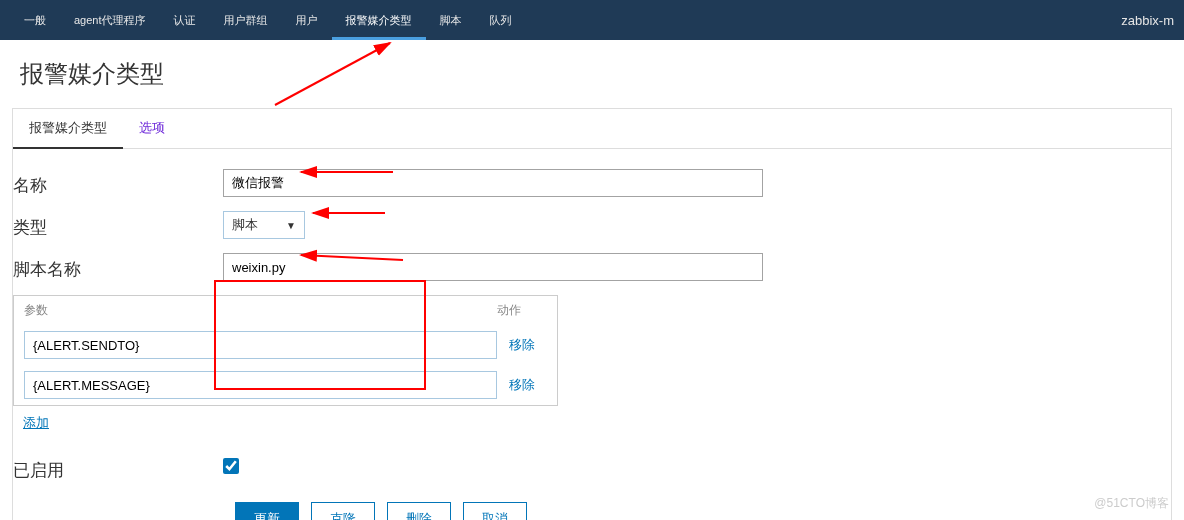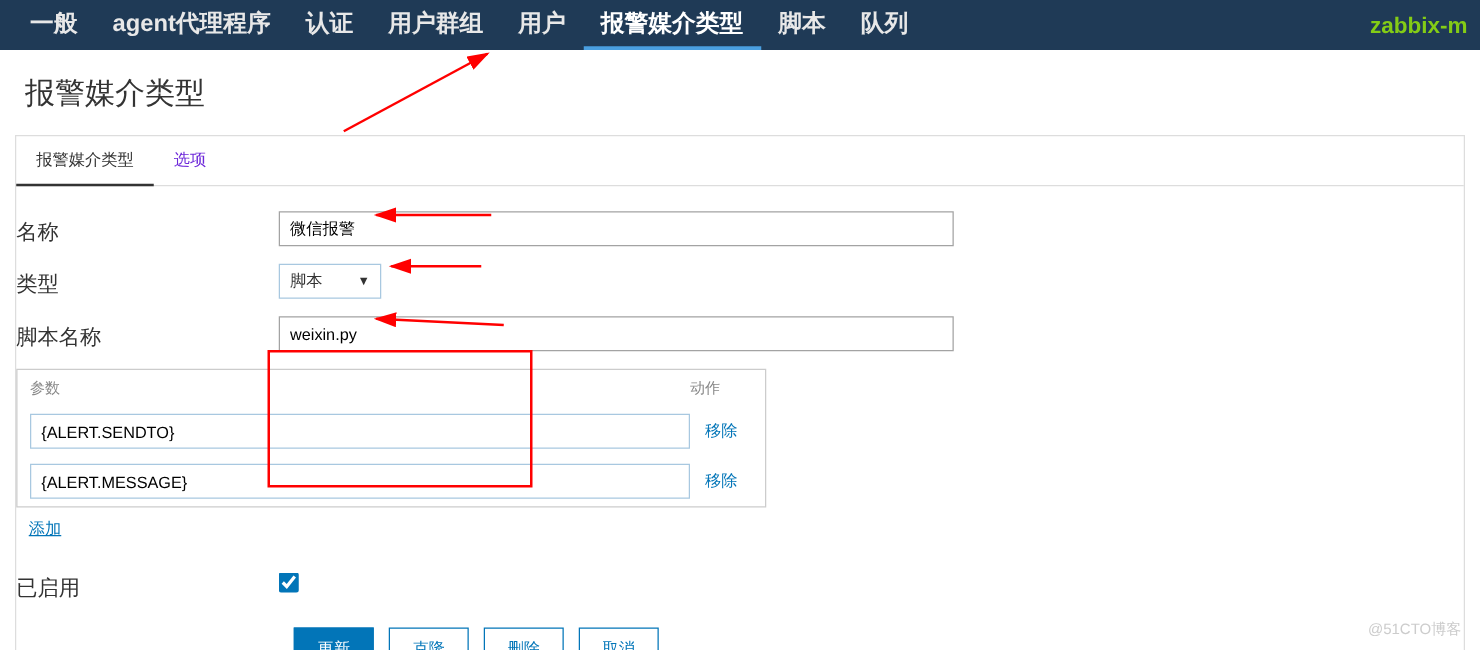--- a/index.html
+++ b/index.html
@@ -1,39 +1,39 @@
 <!DOCTYPE html>
 <html><head>
   <meta charset="utf-8">
   <style>
     * { box-sizing: border-box; margin: 0; padding: 0; }
     body { font-family: Arial, "Microsoft YaHei", sans-serif; font-size: 13px; background: #fff; color: #333; width: 1184px; }
     
     .top-nav { background: #1f3a56; color: #ccc; height: 40px; display: flex; align-items: center; padding: 0 10px; position: relative; }
-    .nav-item { padding: 0 14px; height: 40px; line-height: 40px; color: #e8e8e8; cursor: pointer; font-size: 19px; font-weight: bold; }
+    .nav-item { padding: 0 14px; height: 40px; line-height: 40px; color: #e8e8e8; cursor: pointer; font-size: 11px; }
     .nav-item.active { border-bottom: 3px solid #4a9fe0; box-sizing: border-box; color: #fff; }
-    .nav-right { position: absolute; right: 10px; color: #84cc16; font-size: 18px; font-weight: bold; }
+    .nav-right { position: absolute; right: 10px; color: #e5e5e5; font-size: 13px; }
     
     .page-title { font-size: 24px; padding: 18px 20px; color: #333; }
     
     .tabs-container { margin: 0 12px; border: 1px solid #ddd; border-bottom: none; background: #fff; }
     .tabs { display: flex; border-bottom: 1px solid #ddd; }
     .tab { padding: 10px 16px; cursor: pointer; color: #6d28d9; font-size: 13px; }
     .tab.active { color: #333; border-bottom: 2px solid #333; margin-bottom: -1px; }
     
     .form-area { padding: 20px 0; }
     .form-row { display: flex; margin-bottom: 14px; align-items: flex-start; }
     .form-label { width: 210px; padding-right: 12px; padding-top: 5px; color: #333; font-size: 17px; }
     .form-control { flex: 0 0 auto; position: relative; }
     
     .text-input { border: 1px solid #a3a3a3; padding: 5px 8px; font-size: 13px; height: 28px; width: 540px; background: #fff; }
     .select-wrap { border: 1px solid #a8c8e0; padding: 4px 8px; width: 82px; height: 28px; display: flex; align-items: center; justify-content: space-between; background: #fff; }
     .select-arrow { font-size: 10px; }
     
-    .params-table { border: 1px solid #ccc; width: 600px; }
+    .params-table { border: 1px solid #ccc; width: 545px; }
     .params-header { display: flex; padding: 6px 10px; color: #888; font-size: 12px; }
     .params-header-col1 { flex: 1; }
     .params-header-col2 { width: 50px; text-align: left; }
     .params-row { display: flex; padding: 6px 10px; align-items: center; }
     .param-input { border: 1px solid #a8c8e0; padding: 5px 8px; font-size: 13px; height: 28px; flex: 1; margin-right: 12px; }
     .param-remove { color: #0275b8; cursor: pointer; width: 38px; font-size: 13px; }
     .add-link { color: #0275b8; cursor: pointer; padding: 8px 10px; display: inline-block; font-size: 13px; text-decoration: underline; }
     
     .checkbox-input { width: 16px; height: 16px; margin-top: 4px; accent-color: #0275b8; }
     

